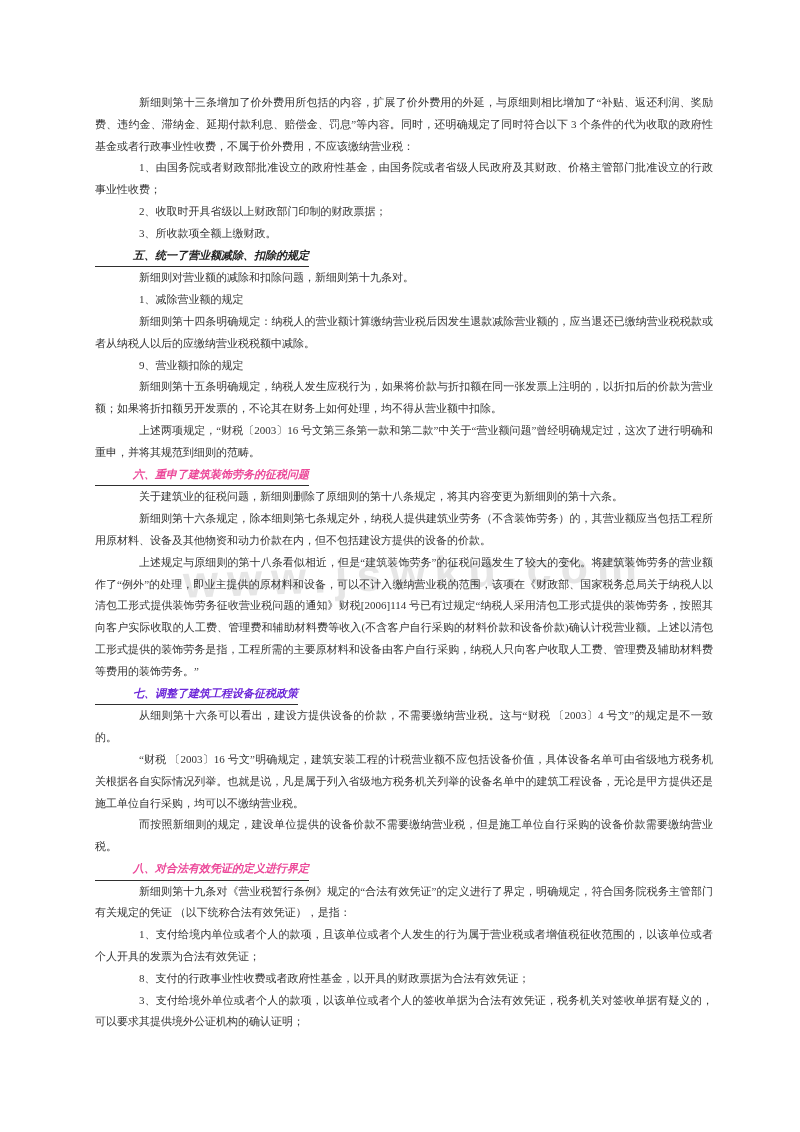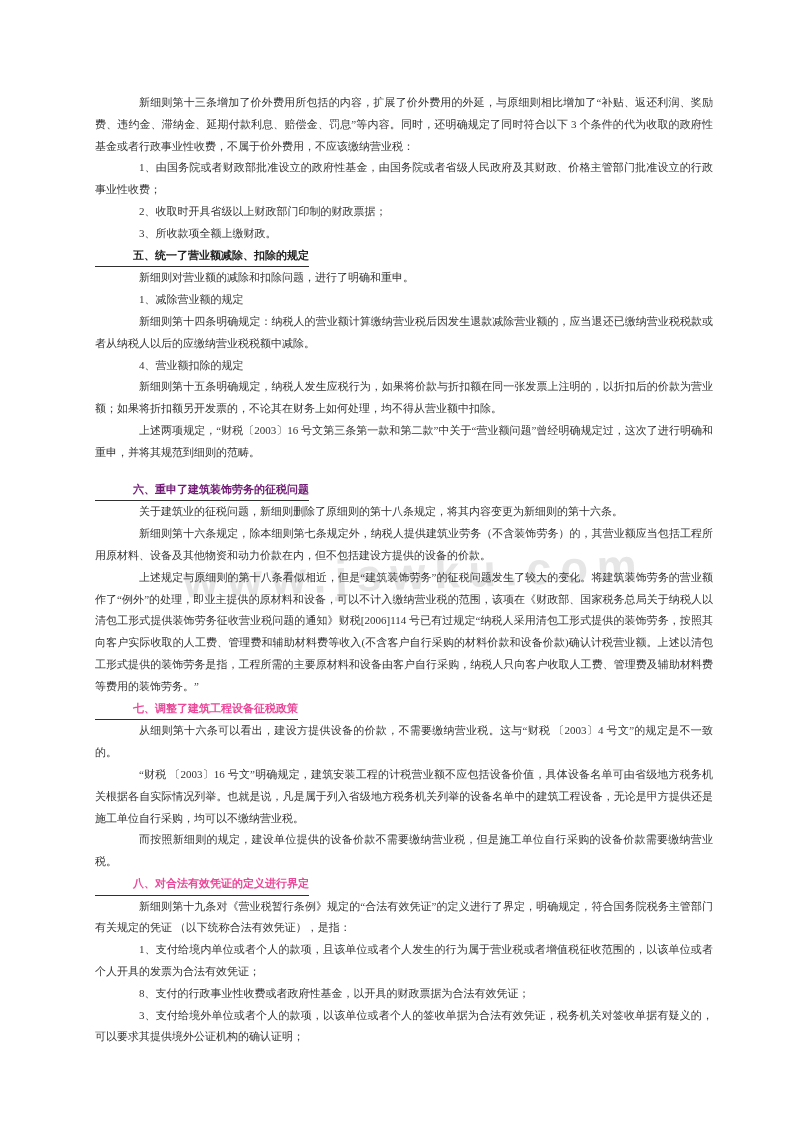--- a/index.html
+++ b/index.html
@@ -44,44 +44,45 @@
     text-indent: 44px;
   }
   .heading {
     font-weight: bold;
     color: #222222;
   }
   .heading .h-inner {
     display: inline-block;
     padding-left: 38px;
     border-bottom: 1.5px solid #2f2f2f;
+    font-style: italic;
   }
 </style>
 </head>
 <body>
 
 <div class="page" style="background: rgb(255, 255, 255);">
   <div class="watermark" style="color: rgba(130, 130, 130, 0.2);">www.jswku.com</div>
   <div class="content" id="content" style="color: rgb(51, 51, 51);">
       <div class="para">新细则第十三条增加了价外费用所包括的内容，扩展了价外费用的外延，与原细则相比增加了“补贴、返还利润、奖励费、违约金、滞纳金、延期付款利息、赔偿金、罚息”等内容。同时，还明确规定了同时符合以下 3 个条件的代为收取的政府性基金或者行政事业性收费，不属于价外费用，不应该缴纳营业税：</div>
       <div class="para">1、由国务院或者财政部批准设立的政府性基金，由国务院或者省级人民政府及其财政、价格主管部门批准设立的行政事业性收费；</div>
       <div class="para">2、收取时开具省级以上财政部门印制的财政票据；</div>
       <div class="para">3、所收款项全额上缴财政。</div>
       <div class="heading" style="color: rgb(34, 34, 34);"><span class="h-inner">五、统一了营业额减除、扣除的规定</span></div>
-      <div class="para">新细则对营业额的减除和扣除问题，进行了明确和重申。</div>
+      <div class="para">新细则对营业额的减除和扣除问题，新细则第十九条对。</div>
       <div class="para">1、减除营业额的规定</div>
       <div class="para">新细则第十四条明确规定：纳税人的营业额计算缴纳营业税后因发生退款减除营业额的，应当退还已缴纳营业税税款或者从纳税人以后的应缴纳营业税税额中减除。</div>
-      <div class="para">4、营业额扣除的规定</div>
+      <div class="para">9、营业额扣除的规定</div>
       <div class="para">新细则第十五条明确规定，纳税人发生应税行为，如果将价款与折扣额在同一张发票上注明的，以折扣后的价款为营业额；如果将折扣额另开发票的，不论其在财务上如何处理，均不得从营业额中扣除。</div>
       <div class="para">上述两项规定，“财税〔2003〕16 号文第三条第一款和第二款”中关于“营业额问题”曾经明确规定过，这次了进行明确和重申，并将其规范到细则的范畴。</div>
-      <div class="heading" style="color: #701a75; margin-top: 15px;"><span class="h-inner">六、重申了建筑装饰劳务的征税问题</span></div>
+      <div class="heading" style="color: #ec4899;"><span class="h-inner">六、重申了建筑装饰劳务的征税问题</span></div>
       <div class="para">关于建筑业的征税问题，新细则删除了原细则的第十八条规定，将其内容变更为新细则的第十六条。</div>
       <div class="para">新细则第十六条规定，除本细则第七条规定外，纳税人提供建筑业劳务（不含装饰劳务）的，其营业额应当包括工程所用原材料、设备及其他物资和动力价款在内，但不包括建设方提供的设备的价款。</div>
       <div class="para">上述规定与原细则的第十八条看似相近，但是“建筑装饰劳务”的征税问题发生了较大的变化。将建筑装饰劳务的营业额作了“例外”的处理，即业主提供的原材料和设备，可以不计入缴纳营业税的范围，该项在《财政部、国家税务总局关于纳税人以清包工形式提供装饰劳务征收营业税问题的通知》财税[2006]114 号已有过规定“纳税人采用清包工形式提供的装饰劳务，按照其向客户实际收取的人工费、管理费和辅助材料费等收入(不含客户自行采购的材料价款和设备价款)确认计税营业额。上述以清包工形式提供的装饰劳务是指，工程所需的主要原材料和设备由客户自行采购，纳税人只向客户收取人工费、管理费及辅助材料费等费用的装饰劳务。”</div>
-      <div class="heading" style="color: #ec4899;"><span class="h-inner">七、调整了建筑工程设备征税政策</span></div>
+      <div class="heading" style="color: #6d28d9;"><span class="h-inner">七、调整了建筑工程设备征税政策</span></div>
       <div class="para">从细则第十六条可以看出，建设方提供设备的价款，不需要缴纳营业税。这与“财税 〔2003〕4 号文”的规定是不一致的。</div>
       <div class="para">“财税 〔2003〕16 号文”明确规定，建筑安装工程的计税营业额不应包括设备价值，具体设备名单可由省级地方税务机关根据各自实际情况列举。也就是说，凡是属于列入省级地方税务机关列举的设备名单中的建筑工程设备，无论是甲方提供还是施工单位自行采购，均可以不缴纳营业税。</div>
       <div class="para">而按照新细则的规定，建设单位提供的设备价款不需要缴纳营业税，但是施工单位自行采购的设备价款需要缴纳营业税。</div>
       <div class="heading" style="color: #ec4899;"><span class="h-inner">八、对合法有效凭证的定义进行界定</span></div>
       <div class="para">新细则第十九条对《营业税暂行条例》规定的“合法有效凭证”的定义进行了界定，明确规定，符合国务院税务主管部门有关规定的凭证 （以下统称合法有效凭证），是指：</div>
       <div class="para">1、支付给境内单位或者个人的款项，且该单位或者个人发生的行为属于营业税或者增值税征收范围的，以该单位或者个人开具的发票为合法有效凭证；</div>
       <div class="para">8、支付的行政事业性收费或者政府性基金，以开具的财政票据为合法有效凭证；</div>
       <div class="para">3、支付给境外单位或者个人的款项，以该单位或者个人的签收单据为合法有效凭证，税务机关对签收单据有疑义的，可以要求其提供境外公证机构的确认证明；</div>
     </div>
 </div>

